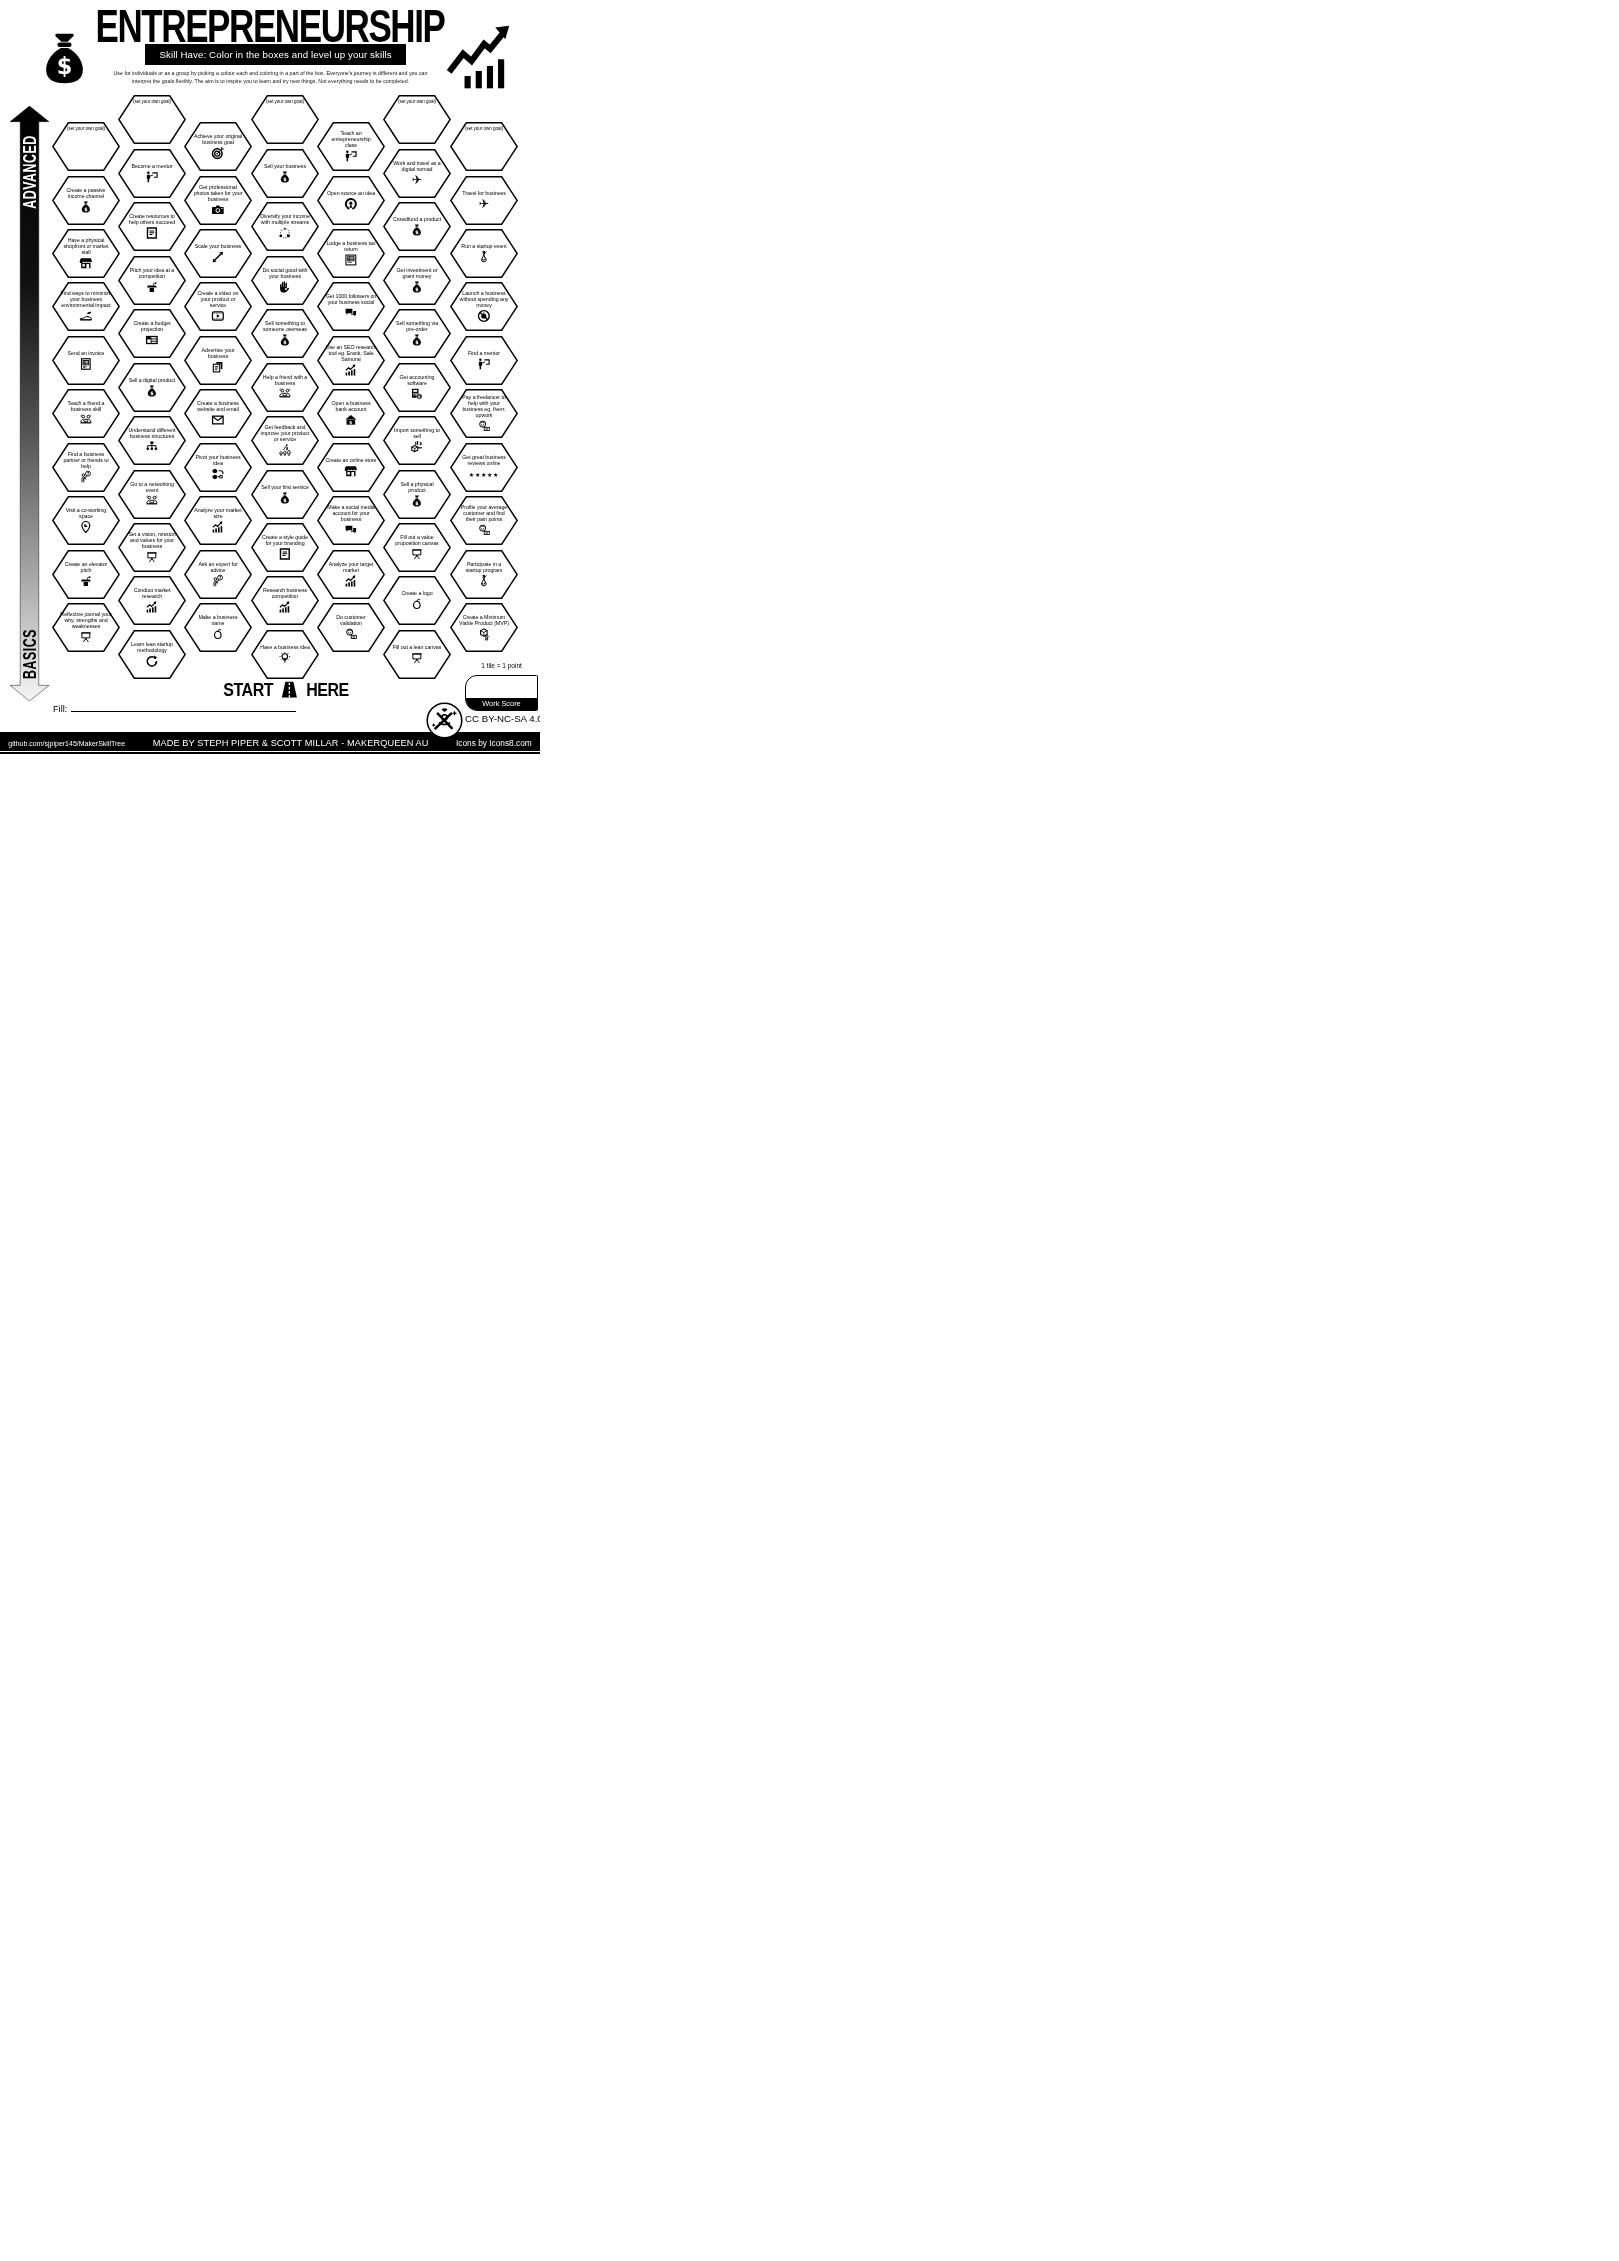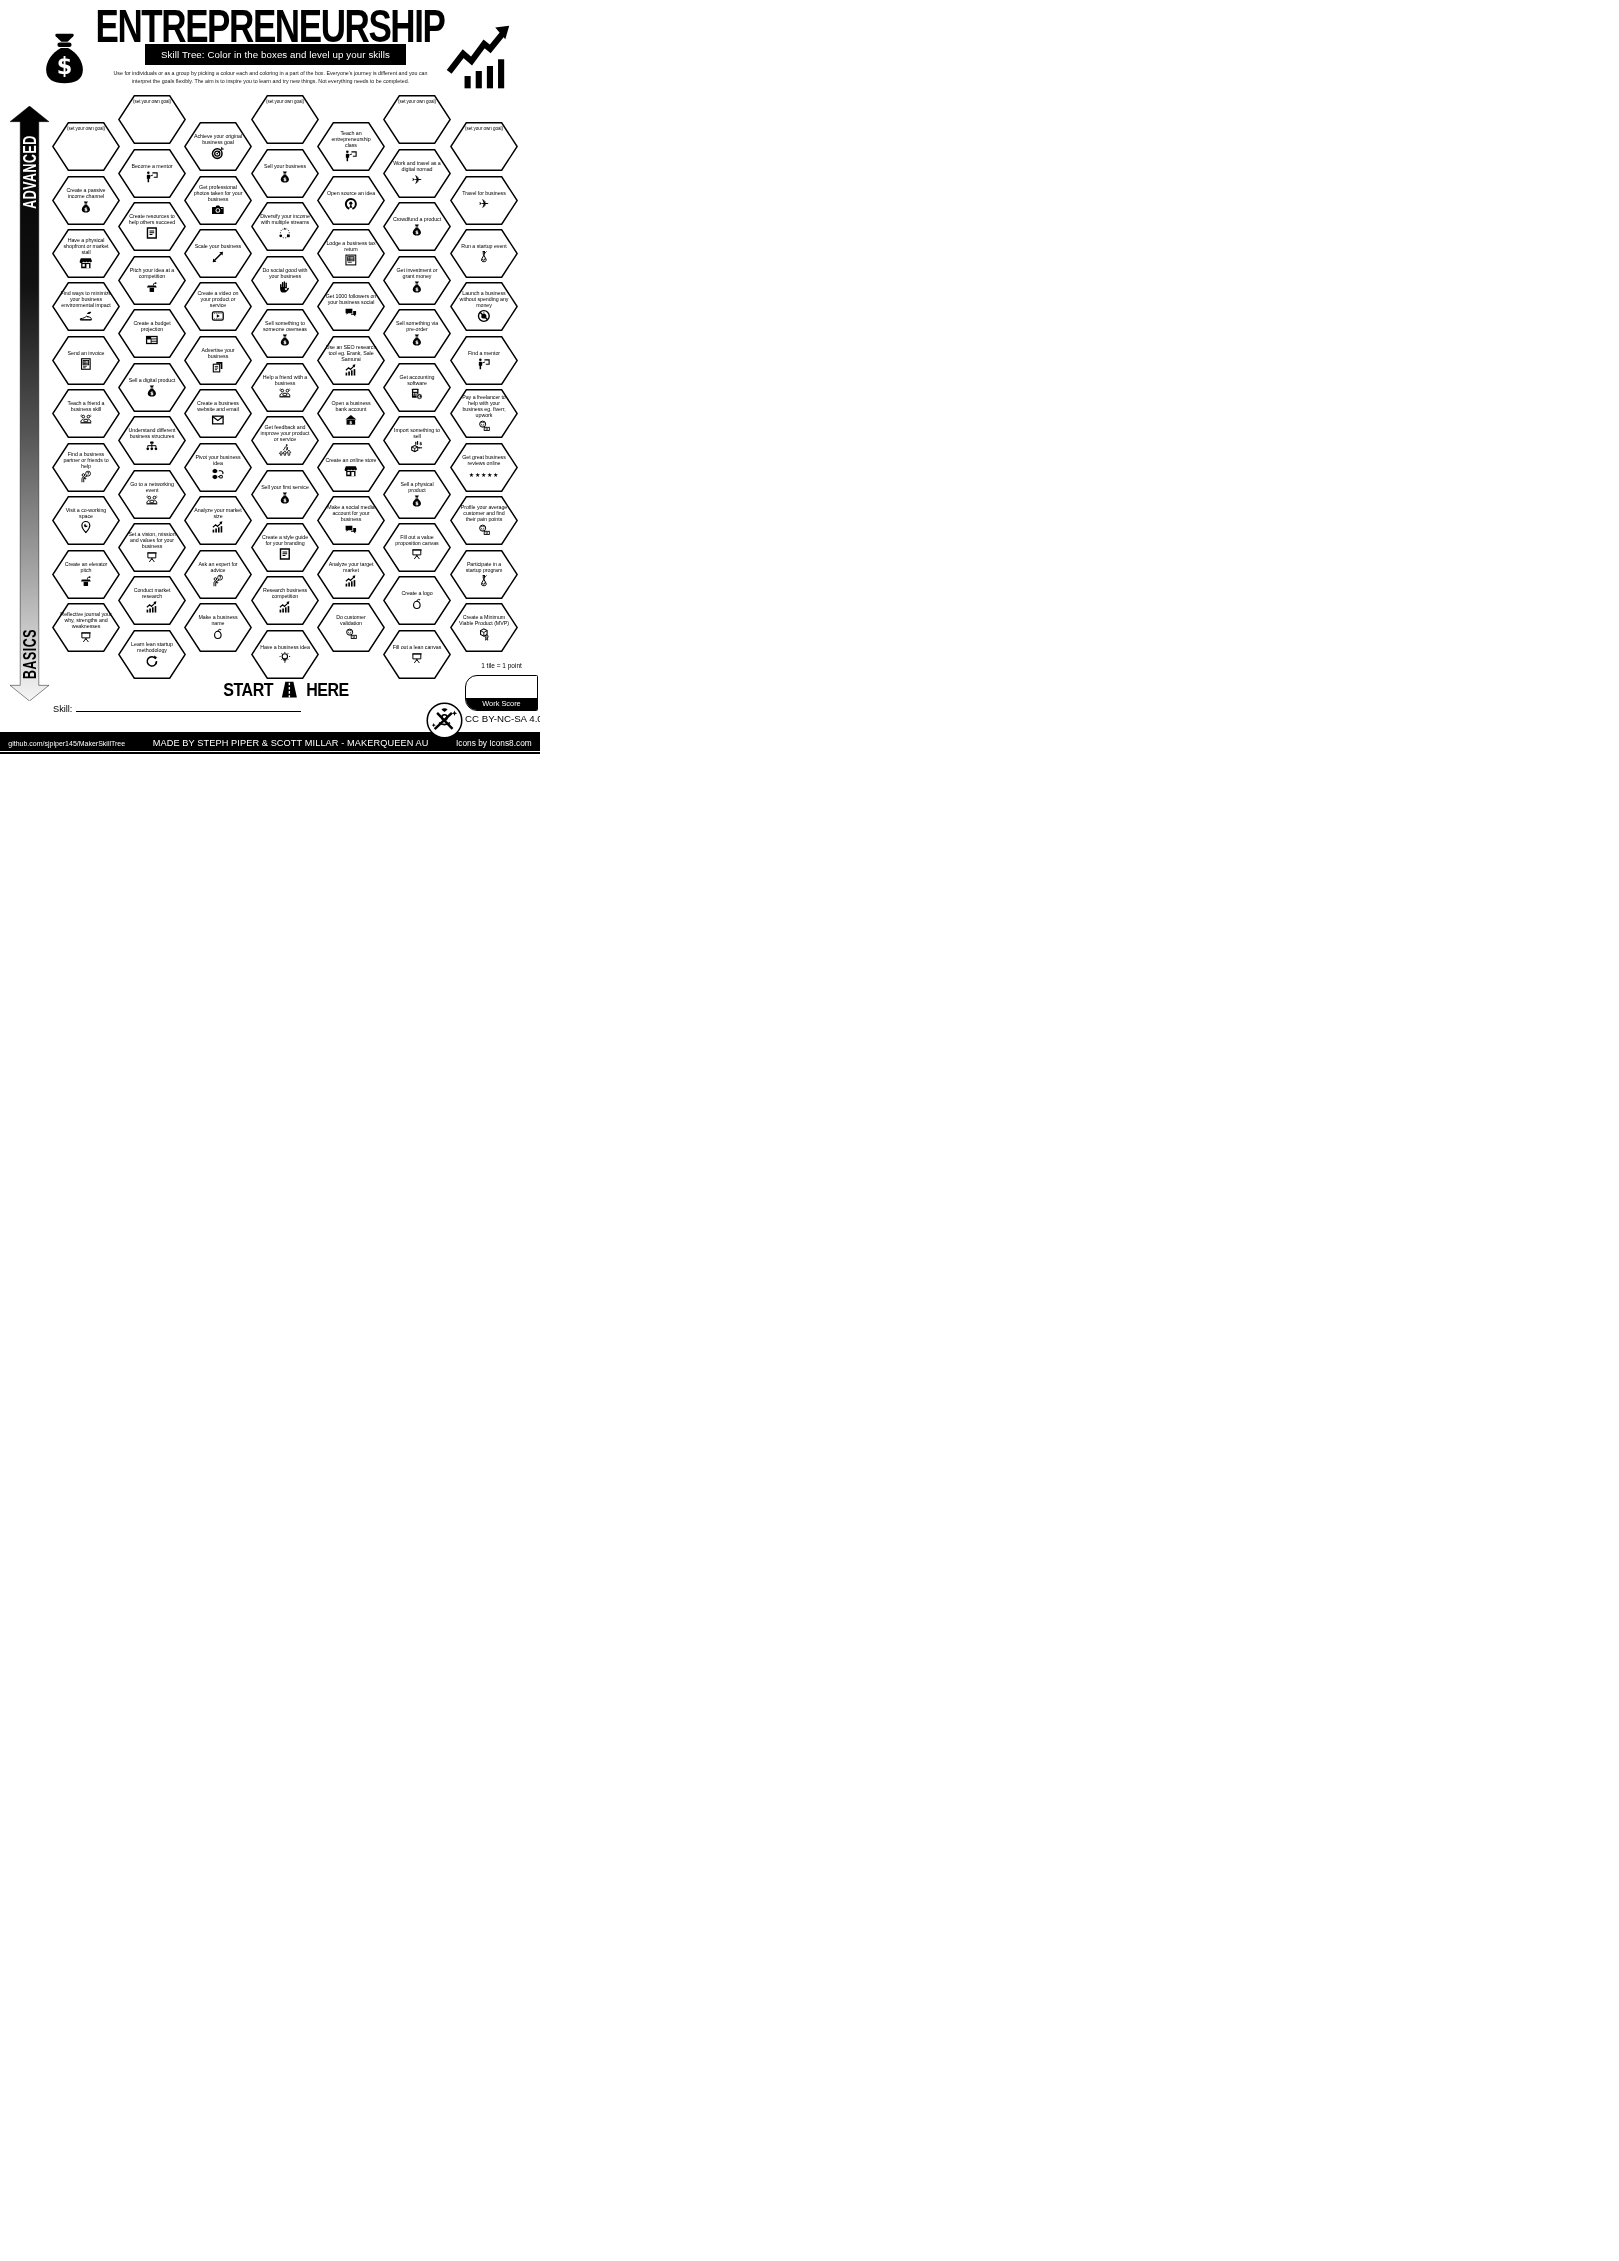--- a/index.html
+++ b/index.html
@@ -77,21 +77,21 @@
       </svg></div>
   <div class="hdr-icon" id="hdr-chart"><svg viewBox="0 0 24 24" xmlns="http://www.w3.org/2000/svg">
         <path d="M1.5 17.5L6.5 11l3 2.6L14 7.5l2.2 1.8L20.5 4" fill="none" stroke="#000" stroke-width="2.2"></path>
         <path d="M18 1.6l5-.6-1.4 4.8z"></path>
         <rect x="7" y="19" width="2.2" height="4.4"></rect>
         <rect x="11" y="17.2" width="2.2" height="6.2"></rect>
         <rect x="15" y="15.4" width="2.2" height="8"></rect>
         <rect x="19" y="13" width="2.2" height="10.4"></rect>
       </svg></div>
   <div class="subtitle-box">
-    <span>Skill Tree:  Color in the boxes and level up your skills</span>
+    <span>Skill Have:  Color in the boxes and level up your skills</span>
   </div>
   <div class="description">
     <div>Use for individuals or as a group by picking a colour each and coloring in a part of the box.  Everyone's journey is different and you can</div>
     <div>interpret the goals flexibly.  The aim is to inspire you to learn and try new things. Not everything needs to be completed.</div>
   </div>
 
   <svg class="axis-arrow" viewBox="0 0 84 1292" preserveAspectRatio="none">
     <defs>
       <linearGradient id="axgrad" x1="0" y1="0" x2="0" y2="1">
         <stop offset="0" stop-color="#000"></stop>
@@ -1254,21 +1254,21 @@
   <div class="start-here">
     <span class="word">START</span>
     <span class="road"><svg viewBox="0 0 24 24" xmlns="http://www.w3.org/2000/svg">
           <path d="M7.4 3h9.2l4 18H3.4z"></path>
           <path d="M12 4.2v3M12 9v3M12 13.8v3M12 18.6v2.4" stroke="#fff" stroke-width="1.6"></path>
         </svg></span>
     <span class="word">HERE</span>
   </div>
 
   <div class="name-row">
-    <span>Skill:</span>
+    <span>Fill:</span>
     <span class="name-line"></span>
   </div>
 
   <div class="score-note">1 tile = 1 point</div>
   <div class="score-box">
     <div class="fill"></div>
     <div class="band">Work Score</div>
   </div>
 
   <div class="cc-logo"><svg viewBox="0 0 24 24" xmlns="http://www.w3.org/2000/svg">

